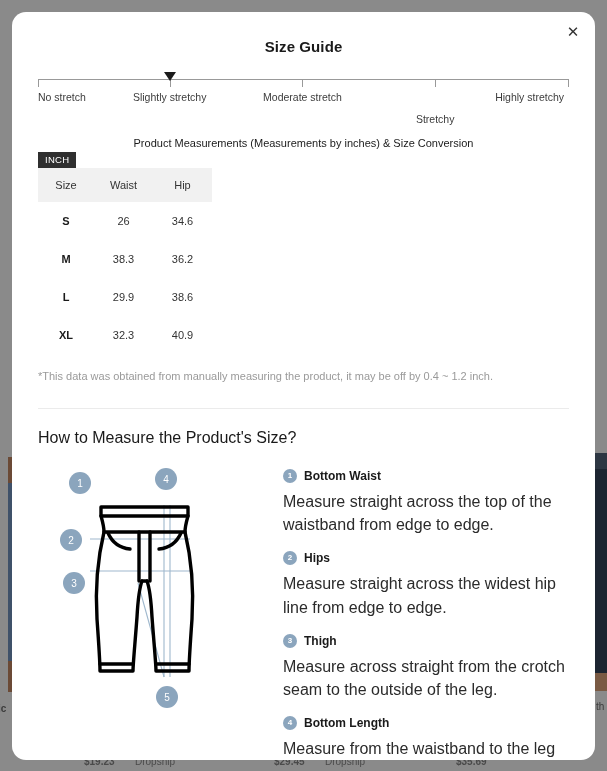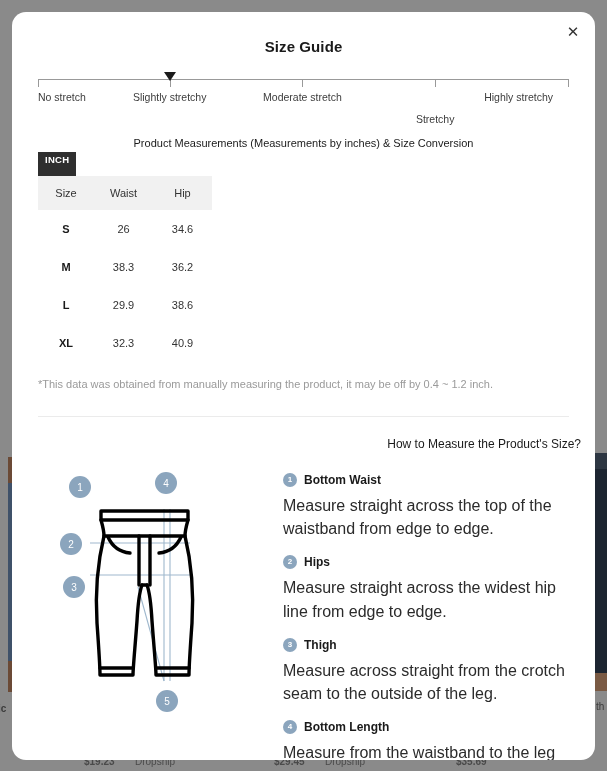--- a/index.html
+++ b/index.html
@@ -69,29 +69,29 @@
     border-top: 9px solid #1a1a1a;
   }
   .scale-labels { position: absolute; top: 18px; left: 0; right: 0; height: 14px; }
   .scale-labels span {
     position: absolute; font-size: 10.5px; color: #3c3c3c; white-space: nowrap;
   }
   .scale-labels .l0 { left: 0; }
   .scale-labels .l1 { left: 24.8%; transform: translateX(-50%); }
   .scale-labels .l2 { left: 49.8%; transform: translateX(-50%); }
   .scale-labels .l3 { left: 74.8%; transform: translateX(-50%); margin-top: 22px; }
-  .scale-labels .l4 { right: 16px; }
+  .scale-labels .l4 { right: 5px; }
 
   
   .meas-title {
     text-align: center; font-size: 11px; color: #1a1a1a; margin-top: 24px;
   }
   .unit-badge {
     display: inline-block; background: #2f2f2f; color: #fff;
-    font-size: 9.5px; font-weight: 700; padding: 2px 7px 11px;
+    font-size: 9.5px; font-weight: 400; padding: 2px 7px 3px;
     margin: 0 0 0 12px; letter-spacing: .3px;
   }
   table.size-table { margin-left: 12px; border-collapse: collapse; width: 174px; }
   table.size-table thead th {
     background: #f1f1f1; font-size: 11px; font-weight: 400; color: #333;
     padding: 11px 12px; text-align: center;
   }
   table.size-table thead th.col-size { width: 56px; }
   table.size-table thead th.col-1,
   table.size-table thead th.col-2 { width: 59px; }
@@ -99,21 +99,21 @@
     font-size: 11px; color: #333; text-align: center; padding: 13px 0; background: #fff;
   }
   table.size-table tbody td.sz { font-weight: 700; color: #1a1a1a; }
   .disclaimer {
     font-size: 11px; color: #9a9a9a; margin: 16px 0 0 12px;
   }
   .divider { height: 1px; background: #ebebeb; margin: 26px 12px 0; }
 
   
   .howto-h {
-    font-size: 12px; color: #1a1a1a; margin: 20px 0 0 12px; font-weight: 400; text-align: right;
+    font-size: 16px; color: #1a1a1a; margin: 20px 0 0 12px; font-weight: 400;
   }
   .howto-body { display: flex; margin: 12px 12px 0; }
   .diagram-col { width: 245px; flex: 0 0 245px; position: relative; }
   .steps-col { flex: 1 1 auto; padding-top: 10px; }
 
   .step-head { display: flex; align-items: center; gap: 7px; margin-top: 15px; }
   .step-head:first-child { margin-top: 0; }
   .badge {
     width: 14px; height: 14px; border-radius: 50%; background: #8ba5bd;
     color: #fff; font-size: 8px; line-height: 14px; text-align: center;

